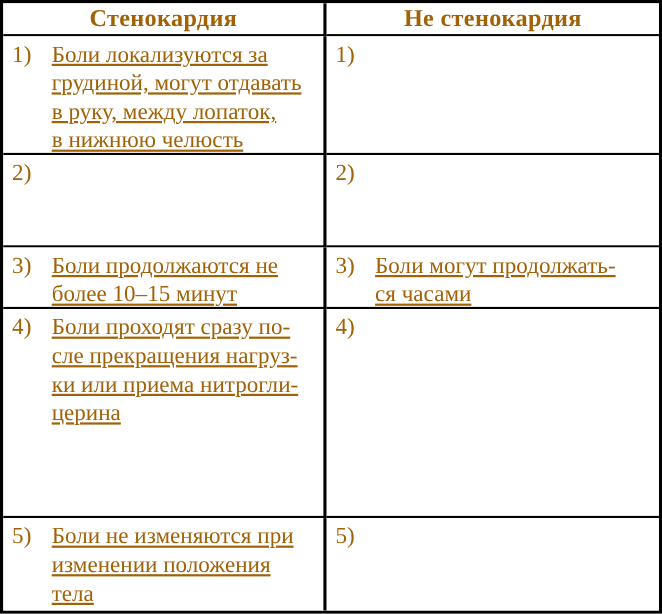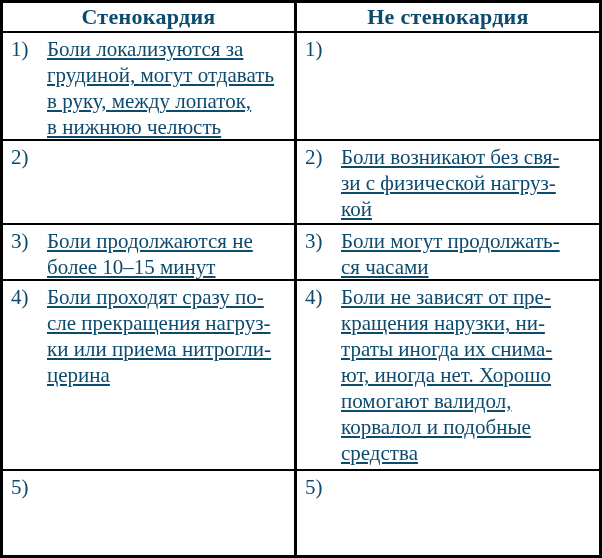--- a/index.html
+++ b/index.html
@@ -6,21 +6,21 @@
     margin: 0;
     padding: 0;
     background: #ffffff;
   }
   .page {
     width: 498px;
     height: 558px;
     box-sizing: border-box;
     background: #ffffff;
     font-family: "Liberation Serif", "DejaVu Serif", serif;
-    color: #0c4a6e;
+    color: #a16207;
   }
   .tbl {
     width: 602px;
     height: 558px;
     box-sizing: border-box;
     border: 3px solid #000000;
     display: grid;
     grid-template-columns: 294px 1fr;
     grid-template-rows: 30px 108px 84px 56px 190px auto;
   }
@@ -83,23 +83,20 @@
     </div>
     <div class="cell body-cell">
       <span class="num">1)</span>
     </div>
 
     <div class="cell colL body-cell">
       <span class="num">2)</span>
     </div>
     <div class="cell body-cell">
       <span class="num">2)</span>
-      <span class="txt">Боли возникают без свя-
-зи с физической нагруз-
-кой</span>
     </div>
 
     <div class="cell colL body-cell">
       <span class="num">3)</span>
       <span class="txt">Боли продолжаются не
 более 10–15 минут</span>
     </div>
     <div class="cell body-cell">
       <span class="num">3)</span>
       <span class="txt">Боли могут продолжать-
@@ -108,30 +105,26 @@
 
     <div class="cell colL body-cell">
       <span class="num">4)</span>
       <span class="txt">Боли проходят сразу по-
 сле прекращения нагруз-
 ки или приема нитрогли-
 церина</span>
     </div>
     <div class="cell body-cell">
       <span class="num">4)</span>
-      <span class="txt">Боли не зависят от пре-
-кращения нарузки, ни-
-траты иногда их снима-
-ют, иногда нет. Хорошо
-помогают валидол,
-корвалол и подобные
-средства</span>
     </div>
 
     <div class="cell colL body-cell lastrow">
       <span class="num">5)</span>
+      <span class="txt">Боли не изменяются при
+изменении положения
+тела</span>
     </div>
     <div class="cell body-cell lastrow">
       <span class="num">5)</span>
     </div>
 
   </div>
 </div>
 
 </body></html>

